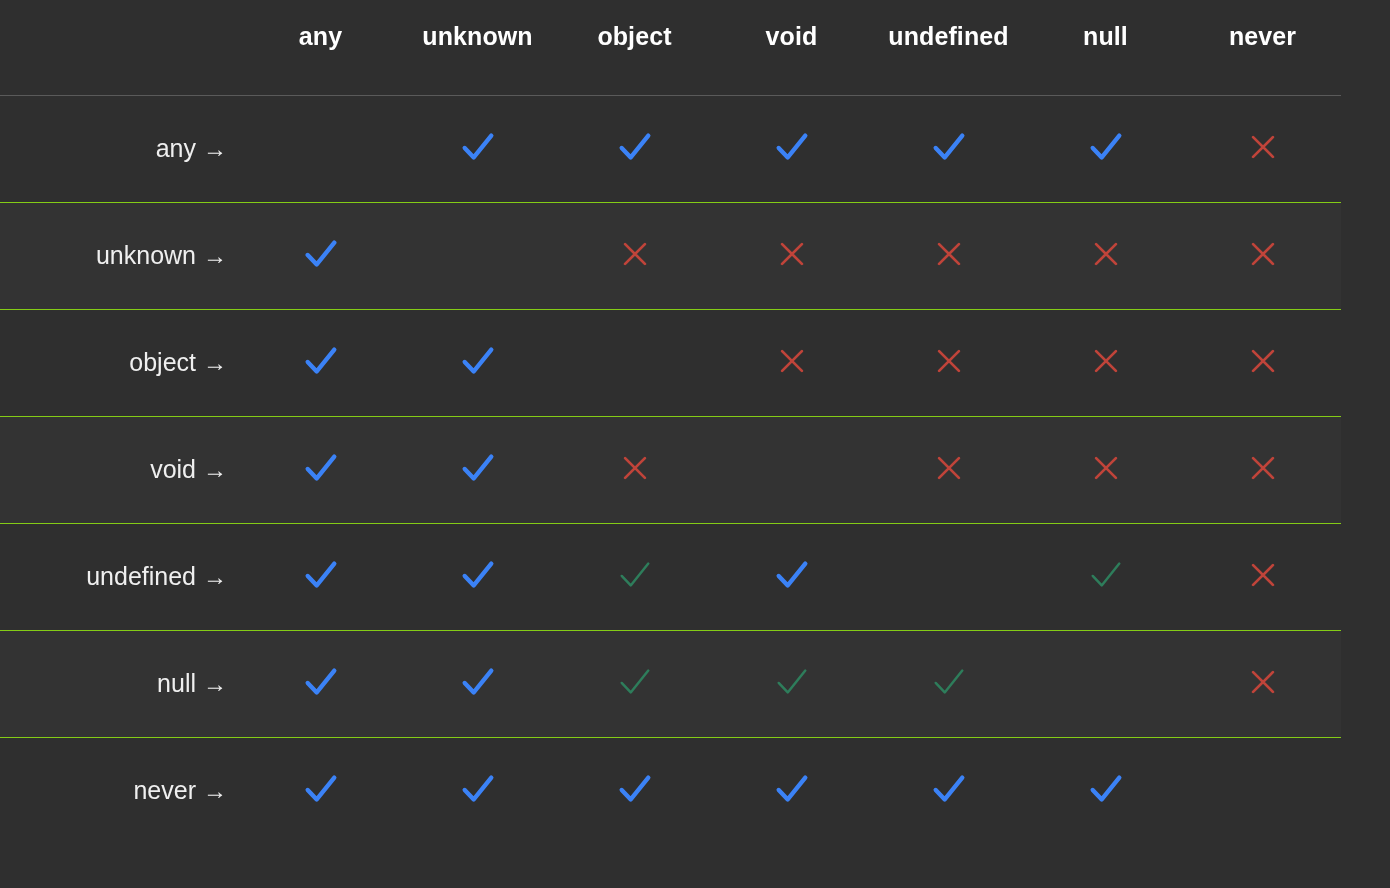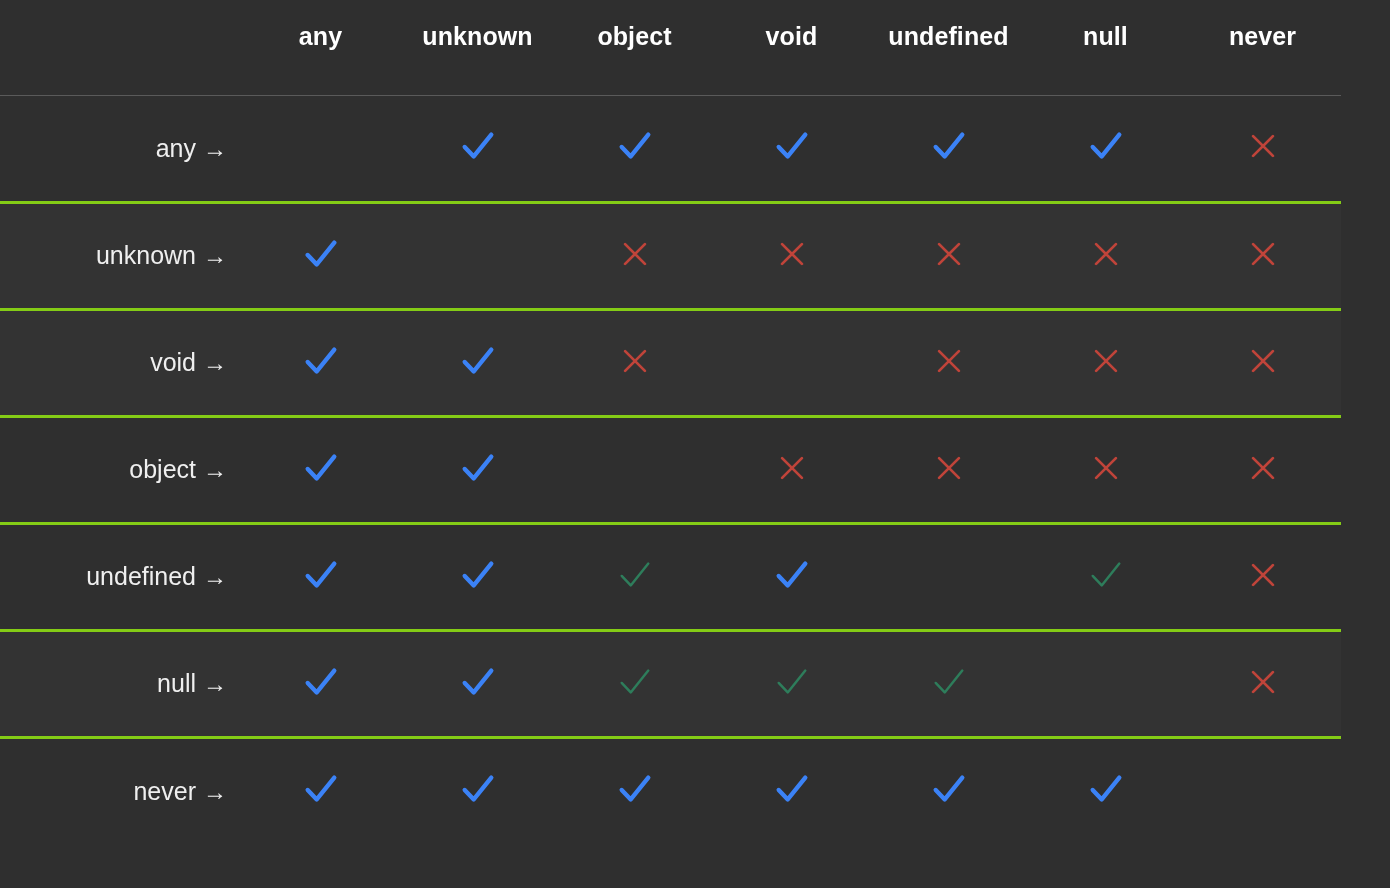--- a/index.html
+++ b/index.html
@@ -57,21 +57,21 @@
   }
   tbody tr.matrix-row.row-odd > * {
     background: #333333;
     margin-top: 21px;
   }
   tbody tr.matrix-row.row-even > * {
     background: #2f2f2f;
   }
   tbody tr.matrix-row > td,
   tbody tr.matrix-row > th {
-    border-bottom: 3px solid #84cc16;
+    border-bottom: 1px solid #84cc16;
   }
   tbody tr.matrix-row.last-row > td,
   tbody tr.matrix-row.last-row > th {
     border-bottom: none;
   }
 
   th.row-header {
     width: 240px;
     color: #efefef;
     font-size: 25px;
@@ -160,54 +160,54 @@
           <td class="mark-cell"><span class="mark mark-no"><svg width="36" height="36" viewBox="0 0 40 40" fill="none">
                 <path d="M9 9 L31 31 M31 9 L9 31" stroke="#c0443a" stroke-width="3" stroke-linecap="round"></path>
               </svg></span></td>
           <td class="mark-cell"><span class="mark mark-no"><svg width="36" height="36" viewBox="0 0 40 40" fill="none">
                 <path d="M9 9 L31 31 M31 9 L9 31" stroke="#c0443a" stroke-width="3" stroke-linecap="round"></path>
               </svg></span></td>
           <td class="mark-cell"><span class="mark mark-no"><svg width="36" height="36" viewBox="0 0 40 40" fill="none">
                 <path d="M9 9 L31 31 M31 9 L9 31" stroke="#c0443a" stroke-width="3" stroke-linecap="round"></path>
               </svg></span></td>
         </tr>
+        <tr class="matrix-row row-even">
+          <th class="row-header"><span>object</span><span class="arrow-glyph">→</span></th>
+          <td class="mark-cell"><span class="mark mark-yes"><svg width="38" height="38" viewBox="0 0 40 40" fill="none">
+                <path d="M6 21 L15.5 31 L34 8" stroke="#3b82f6" stroke-width="4.6" stroke-linecap="round" stroke-linejoin="round"></path>
+              </svg></span></td>
+          <td class="mark-cell"><span class="mark mark-yes"><svg width="38" height="38" viewBox="0 0 40 40" fill="none">
+                <path d="M6 21 L15.5 31 L34 8" stroke="#3b82f6" stroke-width="4.6" stroke-linecap="round" stroke-linejoin="round"></path>
+              </svg></span></td>
+          <td class="mark-cell"><span class="mark mark-empty"></span></td>
+          <td class="mark-cell"><span class="mark mark-no"><svg width="36" height="36" viewBox="0 0 40 40" fill="none">
+                <path d="M9 9 L31 31 M31 9 L9 31" stroke="#c0443a" stroke-width="3" stroke-linecap="round"></path>
+              </svg></span></td>
+          <td class="mark-cell"><span class="mark mark-no"><svg width="36" height="36" viewBox="0 0 40 40" fill="none">
+                <path d="M9 9 L31 31 M31 9 L9 31" stroke="#c0443a" stroke-width="3" stroke-linecap="round"></path>
+              </svg></span></td>
+          <td class="mark-cell"><span class="mark mark-no"><svg width="36" height="36" viewBox="0 0 40 40" fill="none">
+                <path d="M9 9 L31 31 M31 9 L9 31" stroke="#c0443a" stroke-width="3" stroke-linecap="round"></path>
+              </svg></span></td>
+          <td class="mark-cell"><span class="mark mark-no"><svg width="36" height="36" viewBox="0 0 40 40" fill="none">
+                <path d="M9 9 L31 31 M31 9 L9 31" stroke="#c0443a" stroke-width="3" stroke-linecap="round"></path>
+              </svg></span></td>
+        </tr>
         <tr class="matrix-row row-odd">
           <th class="row-header"><span>void</span><span class="arrow-glyph">→</span></th>
           <td class="mark-cell"><span class="mark mark-yes"><svg width="38" height="38" viewBox="0 0 40 40" fill="none">
                 <path d="M6 21 L15.5 31 L34 8" stroke="#3b82f6" stroke-width="4.6" stroke-linecap="round" stroke-linejoin="round"></path>
               </svg></span></td>
           <td class="mark-cell"><span class="mark mark-yes"><svg width="38" height="38" viewBox="0 0 40 40" fill="none">
                 <path d="M6 21 L15.5 31 L34 8" stroke="#3b82f6" stroke-width="4.6" stroke-linecap="round" stroke-linejoin="round"></path>
               </svg></span></td>
           <td class="mark-cell"><span class="mark mark-no"><svg width="36" height="36" viewBox="0 0 40 40" fill="none">
                 <path d="M9 9 L31 31 M31 9 L9 31" stroke="#c0443a" stroke-width="3" stroke-linecap="round"></path>
               </svg></span></td>
           <td class="mark-cell"><span class="mark mark-empty"></span></td>
-          <td class="mark-cell"><span class="mark mark-no"><svg width="36" height="36" viewBox="0 0 40 40" fill="none">
-                <path d="M9 9 L31 31 M31 9 L9 31" stroke="#c0443a" stroke-width="3" stroke-linecap="round"></path>
-              </svg></span></td>
-          <td class="mark-cell"><span class="mark mark-no"><svg width="36" height="36" viewBox="0 0 40 40" fill="none">
-                <path d="M9 9 L31 31 M31 9 L9 31" stroke="#c0443a" stroke-width="3" stroke-linecap="round"></path>
-              </svg></span></td>
-          <td class="mark-cell"><span class="mark mark-no"><svg width="36" height="36" viewBox="0 0 40 40" fill="none">
-                <path d="M9 9 L31 31 M31 9 L9 31" stroke="#c0443a" stroke-width="3" stroke-linecap="round"></path>
-              </svg></span></td>
-        </tr>
-        <tr class="matrix-row row-even">
-          <th class="row-header"><span>object</span><span class="arrow-glyph">→</span></th>
-          <td class="mark-cell"><span class="mark mark-yes"><svg width="38" height="38" viewBox="0 0 40 40" fill="none">
-                <path d="M6 21 L15.5 31 L34 8" stroke="#3b82f6" stroke-width="4.6" stroke-linecap="round" stroke-linejoin="round"></path>
-              </svg></span></td>
-          <td class="mark-cell"><span class="mark mark-yes"><svg width="38" height="38" viewBox="0 0 40 40" fill="none">
-                <path d="M6 21 L15.5 31 L34 8" stroke="#3b82f6" stroke-width="4.6" stroke-linecap="round" stroke-linejoin="round"></path>
-              </svg></span></td>
-          <td class="mark-cell"><span class="mark mark-empty"></span></td>
-          <td class="mark-cell"><span class="mark mark-no"><svg width="36" height="36" viewBox="0 0 40 40" fill="none">
-                <path d="M9 9 L31 31 M31 9 L9 31" stroke="#c0443a" stroke-width="3" stroke-linecap="round"></path>
-              </svg></span></td>
           <td class="mark-cell"><span class="mark mark-no"><svg width="36" height="36" viewBox="0 0 40 40" fill="none">
                 <path d="M9 9 L31 31 M31 9 L9 31" stroke="#c0443a" stroke-width="3" stroke-linecap="round"></path>
               </svg></span></td>
           <td class="mark-cell"><span class="mark mark-no"><svg width="36" height="36" viewBox="0 0 40 40" fill="none">
                 <path d="M9 9 L31 31 M31 9 L9 31" stroke="#c0443a" stroke-width="3" stroke-linecap="round"></path>
               </svg></span></td>
           <td class="mark-cell"><span class="mark mark-no"><svg width="36" height="36" viewBox="0 0 40 40" fill="none">
                 <path d="M9 9 L31 31 M31 9 L9 31" stroke="#c0443a" stroke-width="3" stroke-linecap="round"></path>
               </svg></span></td>
         </tr>

